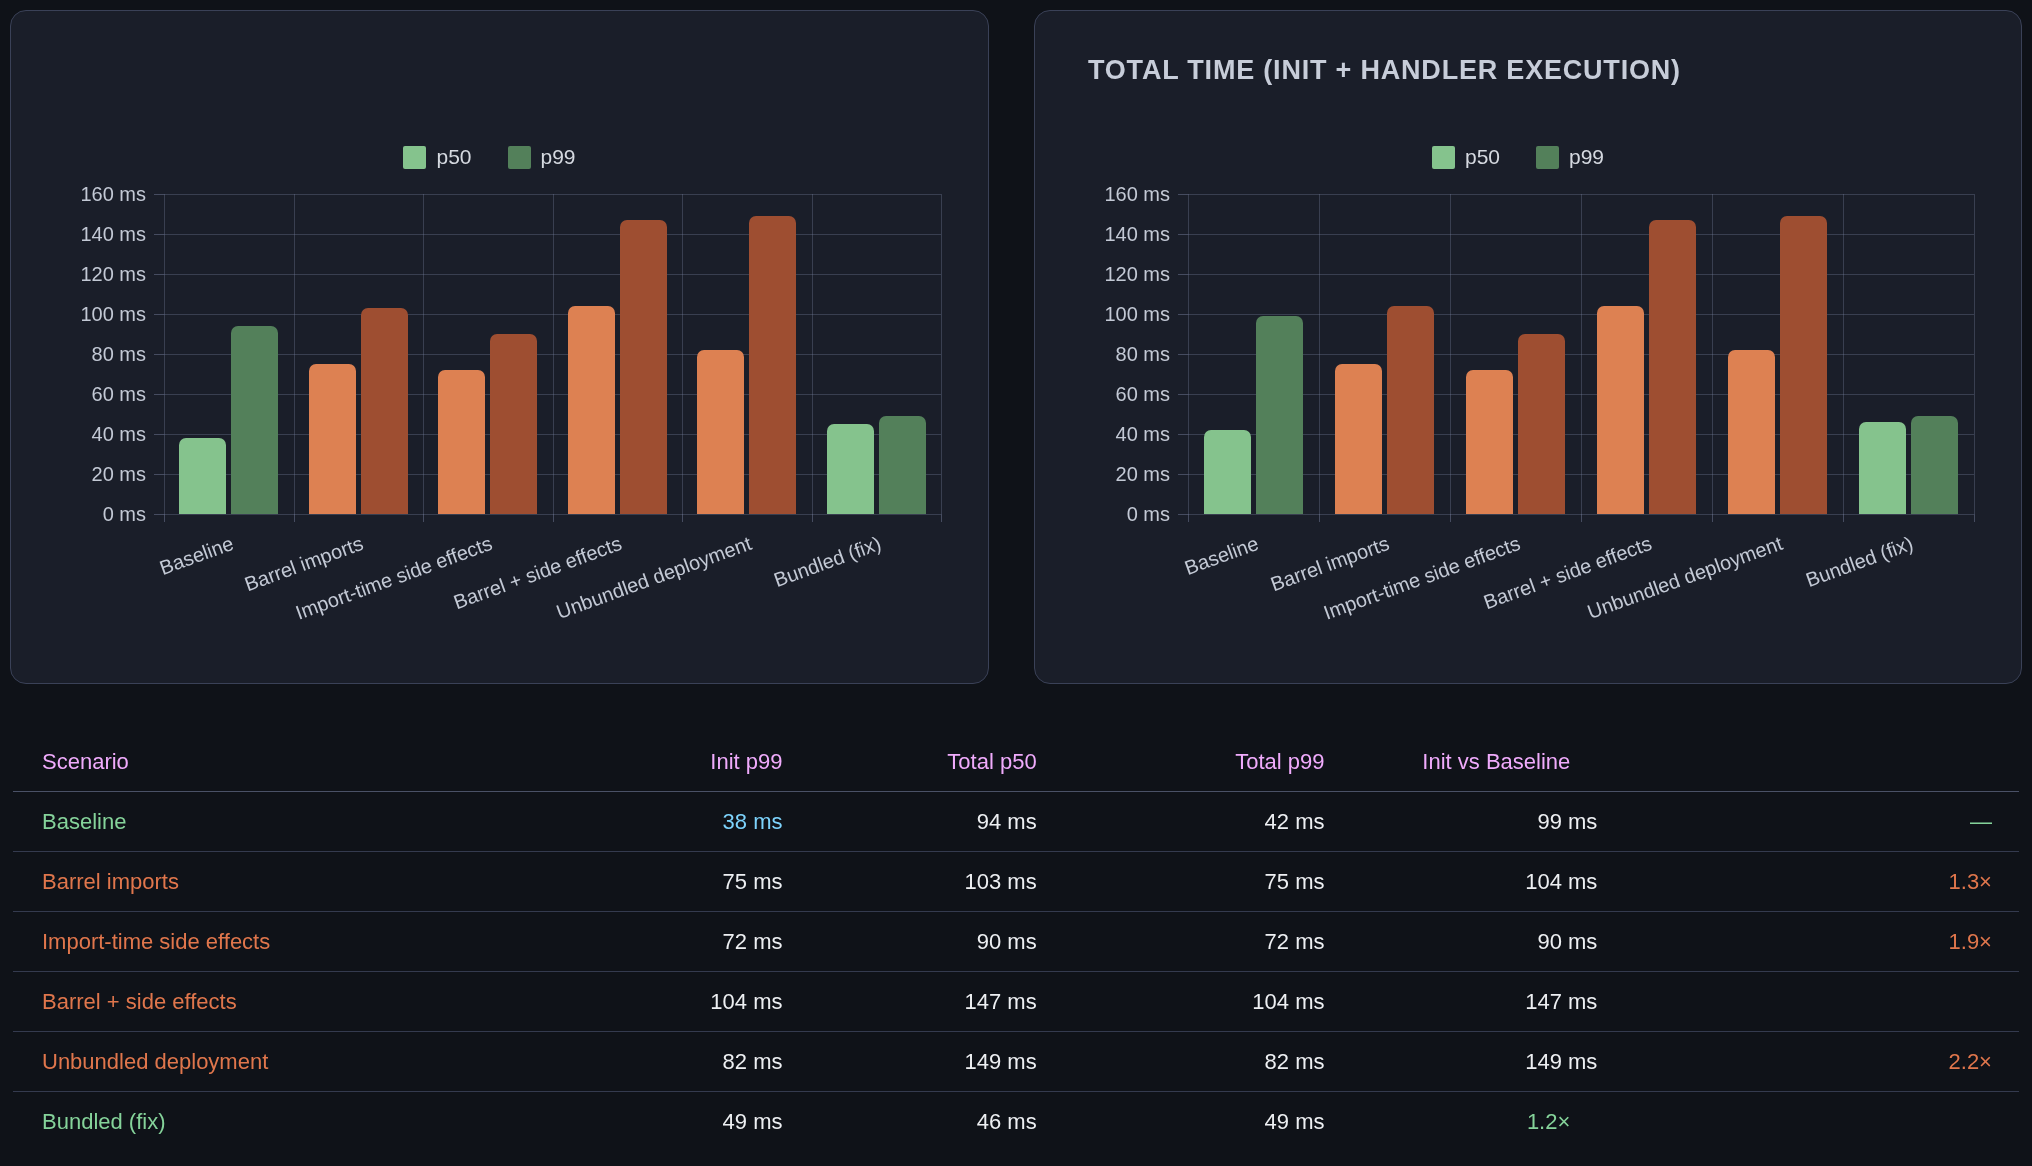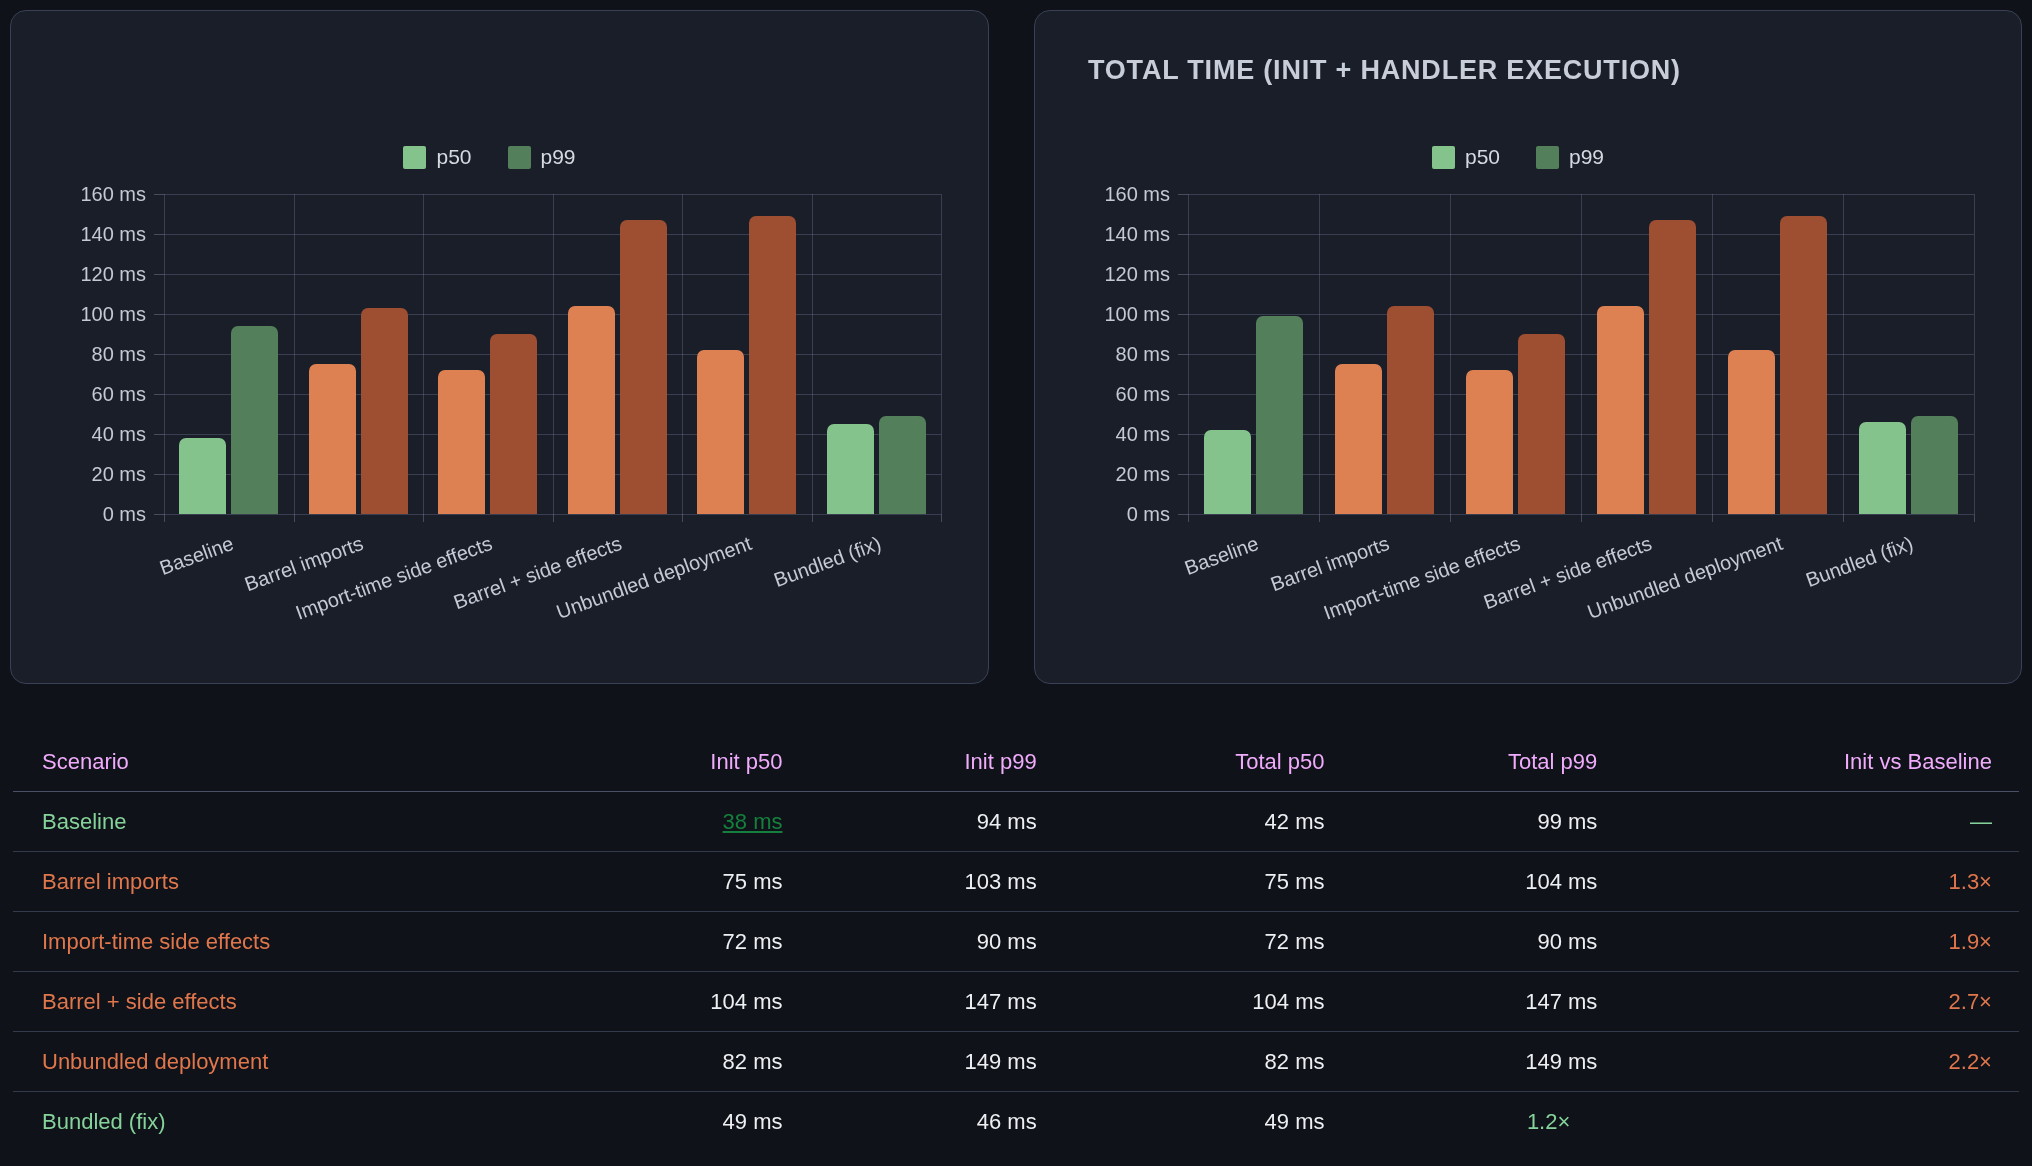--- a/index.html
+++ b/index.html
@@ -229,30 +229,29 @@
       <div class="bar" title="p99: 49 ms" style="left: 723px; height: 98px; background: rgb(83, 128, 90);"></div>
       <div class="xlab-anchor" style="left: 720.5px; top: 338px;">
         <div class="xlab">Bundled (fix)</div>
       </div>
     </div>
 </section>
 
 <div class="table">
   <div class="thead">
     <div class="cell first">Scenario</div>
-    <div class="cell num">Init p50</div>
     <div class="cell num">Init p99</div>
     <div class="cell num">Total p50</div>
     <div class="cell num">Total p99</div>
     <div class="cell num last">Init vs Baseline</div>
   </div>
   <div id="tbody">
       <div class="trow">
         <div class="cell first" style="color: rgb(133, 211, 154);">Baseline</div>
-        <div class="cell num" style="color: #15803d; text-decoration: underline;">38 ms</div>
+        <div class="cell num" style="color: #7dd3fc;">38 ms</div>
         <div class="cell num" style="color: rgb(237, 239, 242);">94 ms</div>
         <div class="cell num" style="color: rgb(237, 239, 242);">42 ms</div>
         <div class="cell num" style="color: rgb(237, 239, 242);">99 ms</div>
         <div class="cell num last" style="color: rgb(133, 211, 154);">—</div>
       </div>
       <div class="trow">
         <div class="cell first" style="color: rgb(224, 118, 76);">Barrel imports</div>
         <div class="cell num" style="color: rgb(237, 239, 242);">75 ms</div>
         <div class="cell num" style="color: rgb(237, 239, 242);">103 ms</div>
         <div class="cell num" style="color: rgb(237, 239, 242);">75 ms</div>
@@ -266,21 +265,20 @@
         <div class="cell num" style="color: rgb(237, 239, 242);">72 ms</div>
         <div class="cell num" style="color: rgb(237, 239, 242);">90 ms</div>
         <div class="cell num last" style="color: rgb(224, 118, 76);">1.9×</div>
       </div>
       <div class="trow">
         <div class="cell first" style="color: rgb(224, 118, 76);">Barrel + side effects</div>
         <div class="cell num" style="color: rgb(237, 239, 242);">104 ms</div>
         <div class="cell num" style="color: rgb(237, 239, 242);">147 ms</div>
         <div class="cell num" style="color: rgb(237, 239, 242);">104 ms</div>
         <div class="cell num" style="color: rgb(237, 239, 242);">147 ms</div>
-        <div class="cell num last" style="color: rgb(224, 118, 76);">2.7×</div>
       </div>
       <div class="trow">
         <div class="cell first" style="color: rgb(224, 118, 76);">Unbundled deployment</div>
         <div class="cell num" style="color: rgb(237, 239, 242);">82 ms</div>
         <div class="cell num" style="color: rgb(237, 239, 242);">149 ms</div>
         <div class="cell num" style="color: rgb(237, 239, 242);">82 ms</div>
         <div class="cell num" style="color: rgb(237, 239, 242);">149 ms</div>
         <div class="cell num last" style="color: rgb(224, 118, 76);">2.2×</div>
       </div>
       <div class="trow">

